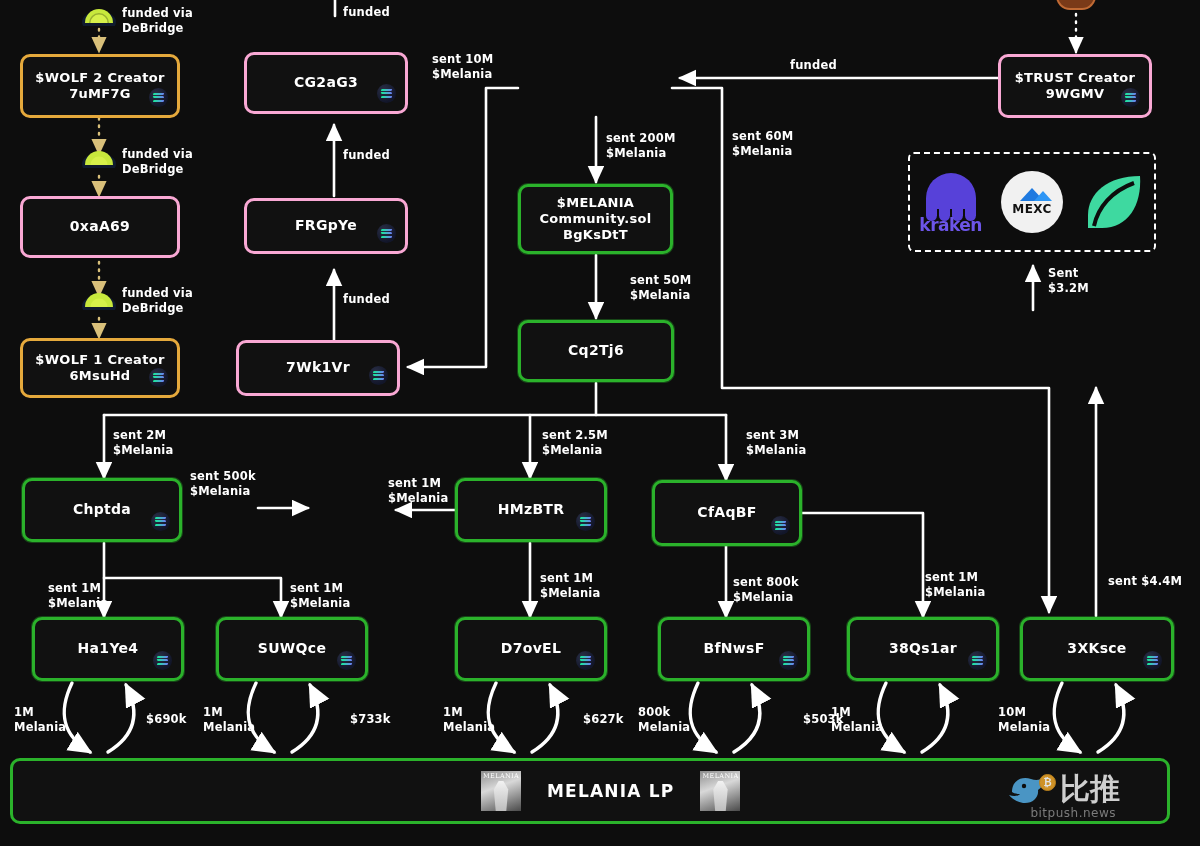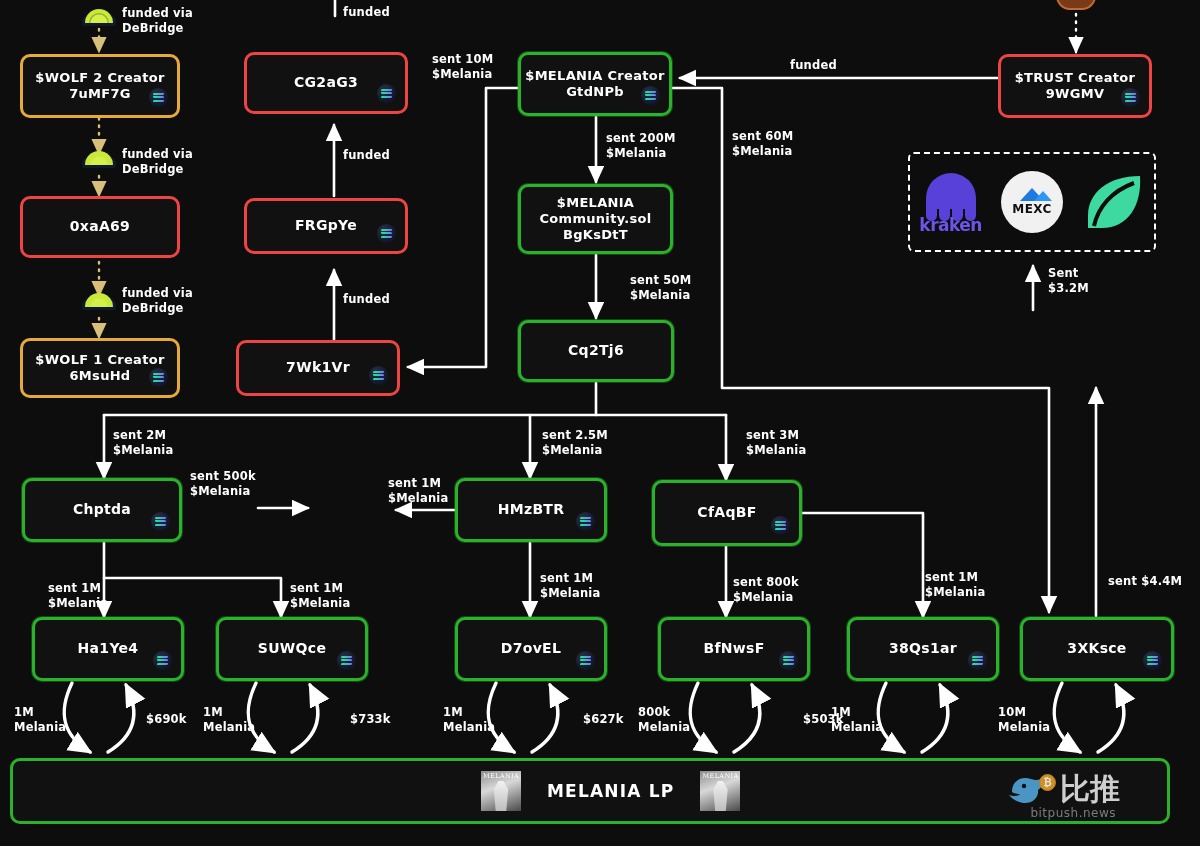--- a/index.html
+++ b/index.html
@@ -11,21 +11,21 @@
   }
   #stage { position:absolute; inset:0; }
 
   
   .node{
     position:absolute; border-radius:10px; background:#111111;
     display:flex; flex-direction:column; align-items:center; justify-content:center;
     color:#ffffff; text-align:center; line-height:1.22; z-index:4;
     font-weight:700; letter-spacing:.3px;
   }
-  .node.white  { border:3px solid #ef4444; }
+  .node.white  { border:3px solid #f9a8d4; }
   .node.green  { border:3px solid #2bb22b; box-shadow:0 0 0 1px rgba(43,178,43,.35); }
   .node.amber  { border:3px solid #e5a93c; }
   .node .ln{ display:block; white-space:nowrap; }
 
   .sol{
     position:absolute; right:9px; bottom:8px; width:19px; height:19px; border-radius:50%;
     background:radial-gradient(circle at 35% 30%,#2a2f46,#12162a 70%);
     display:flex; flex-direction:column; align-items:center; justify-content:center; gap:1.5px;
   }
   .sol i{ display:block; width:11px; height:2.2px; border-radius:1px;
@@ -261,29 +261,20 @@
 
   <div class="node white" style="left:236px; top:340px; width:164px; height:56px; font-size:14px;">
     <span class="ln">7Wk1Vr</span>
     <span class="sol">
         <i></i>
         <i></i>
         <i></i>
       </span>
   </div>
 
-  <div class="node green" style="left:518px; top:52px; width:154px; height:64px; font-size:13px;">
-    <span class="ln">$MELANIA Creator</span>
-    <span class="ln">GtdNPb</span>
-    <span class="sol">
-        <i></i>
-        <i></i>
-        <i></i>
-      </span>
-  </div>
 
   <div class="node green" style="left:518px; top:184px; width:155px; height:70px; font-size:13px;">
     <span class="ln">$MELANIA</span>
     <span class="ln">Community.sol</span>
     <span class="ln">BgKsDtT</span>
   </div>
 
   <div class="node green" style="left:518px; top:320px; width:156px; height:62px; font-size:14px;">
     <span class="ln">Cq2Tj6</span>
   </div>

